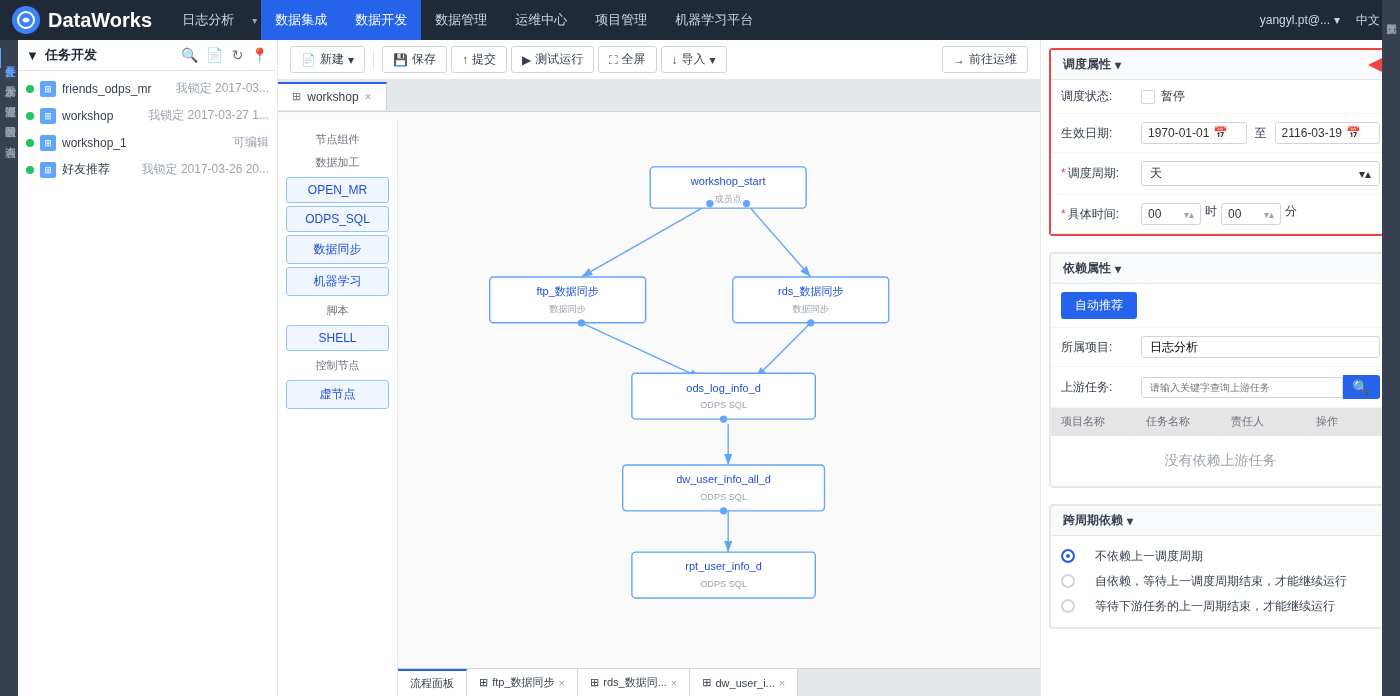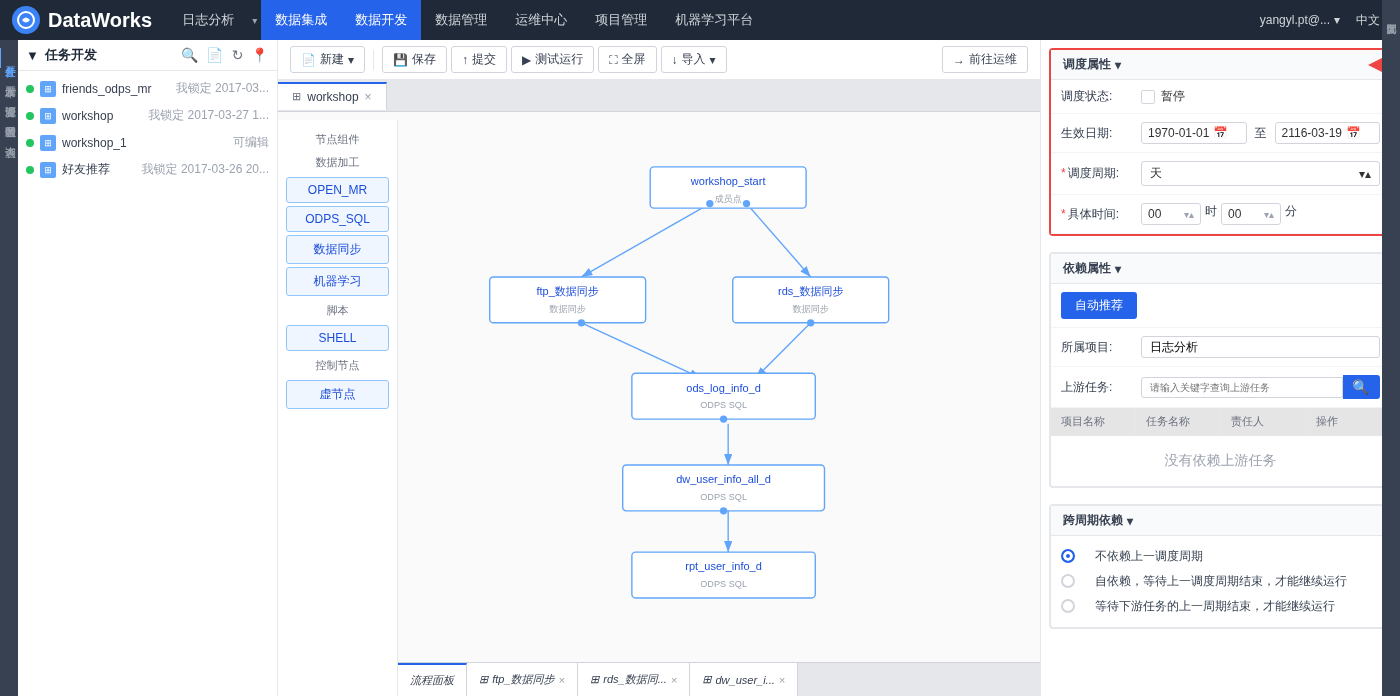--- a/index.html
+++ b/index.html
@@ -63,21 +63,21 @@
     
     .node-panel { position: absolute; left: 0; top: 8px; width: 120px; height: 100%; background: #fff; border-right: 1px solid #e5e7eb; padding: 8px; }
     .node-section-title { font-size: 11px; color: #6b7280; padding: 4px 0; text-align: center; }
     .node-btn { display: block; width: 100%; padding: 5px; margin: 3px 0; border: 1px solid #93c5fd; border-radius: 3px; background: #eff6ff; color: #1d4ed8; font-size: 12px; text-align: center; cursor: pointer; }
 
     
     .flow-diagram { position: absolute; left: 120px; top: 0; right: 0; bottom: 34px; overflow: hidden; }
     .flow-svg { width: 100%; height: 100%; }
 
     
-    .bottom-tabs { position: absolute; bottom: 0; left: 120px; right: 0; height: 34px; background: #e5e7eb; display: flex; align-items: center; border-top: 1px solid #d1d5db; font-style: italic; }
+    .bottom-tabs { position: absolute; bottom: 0; left: 120px; right: 0; height: 28px; background: #e5e7eb; display: flex; align-items: center; border-top: 1px solid #d1d5db; }
     .bottom-tab { display: flex; align-items: center; gap: 4px; padding: 5px 12px; font-size: 11px; color: #374151; cursor: pointer; border-right: 1px solid #d1d5db; background: #fff; height: 100%; }
     .bottom-tab.active { border-top: 2px solid #2563eb; }
     .bottom-tab-close { color: #9ca3af; font-size: 11px; cursor: pointer; }
 
     
     .right-panel { width: 360px; background: #fff; border-left: 1px solid #e5e7eb; display: flex; flex-direction: column; overflow-y: auto; position: relative; }
     .panel-section { border: 2px solid #e5e7eb; margin: 8px; border-radius: 4px; }
     .panel-section.highlighted { border: 2px solid #ef4444; }
     .panel-section-header { display: flex; align-items: center; padding: 6px 12px; border-bottom: 1px solid #e5e7eb; background: #f9fafb; font-size: 12px; font-weight: bold; color: #374151; gap: 4px; }
     .panel-row { display: flex; align-items: center; padding: 8px 10px; border-bottom: 1px solid #f3f4f6; gap: 8px; }

